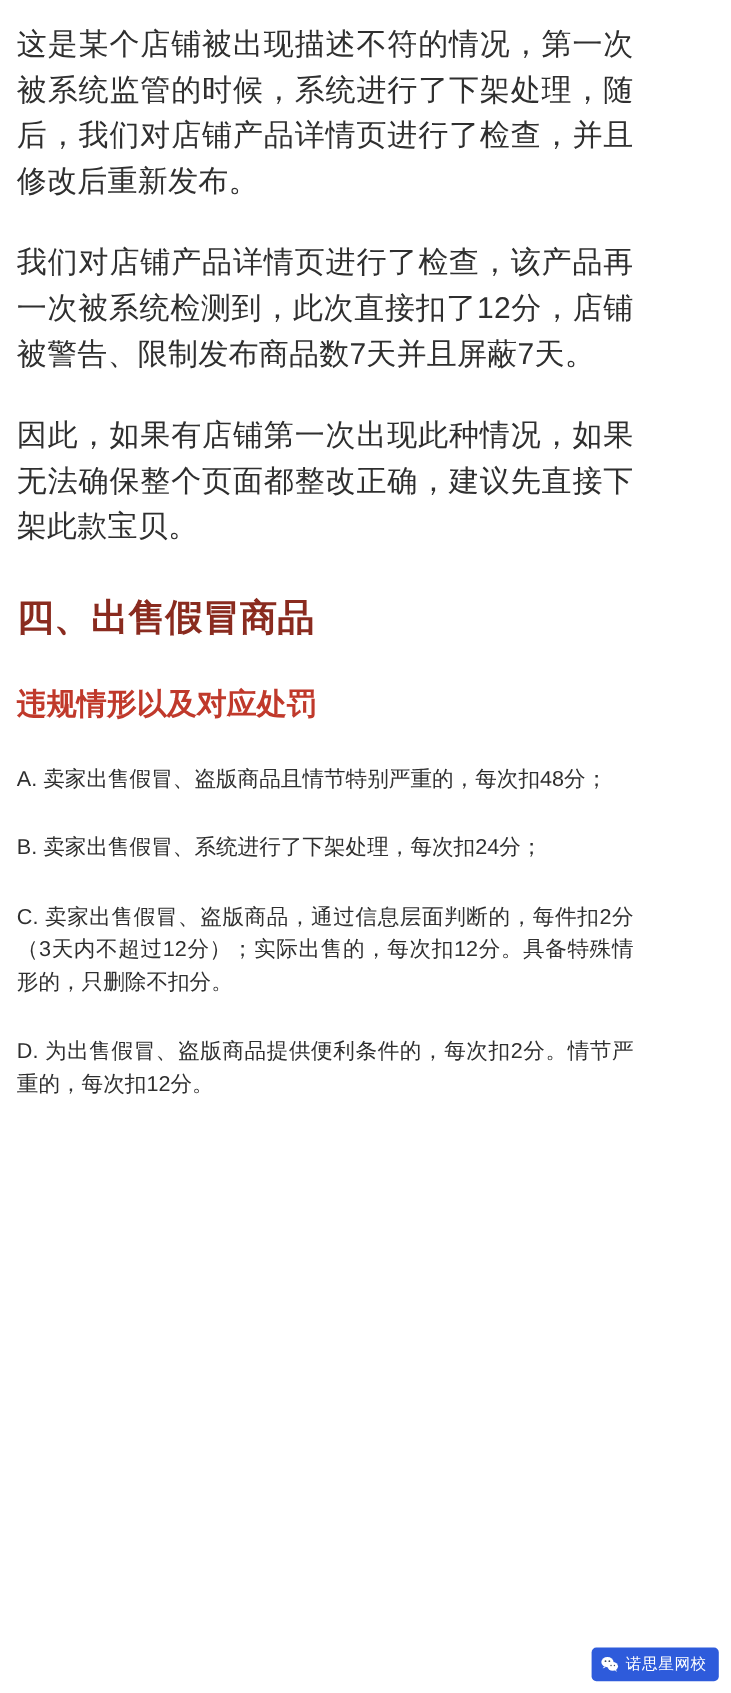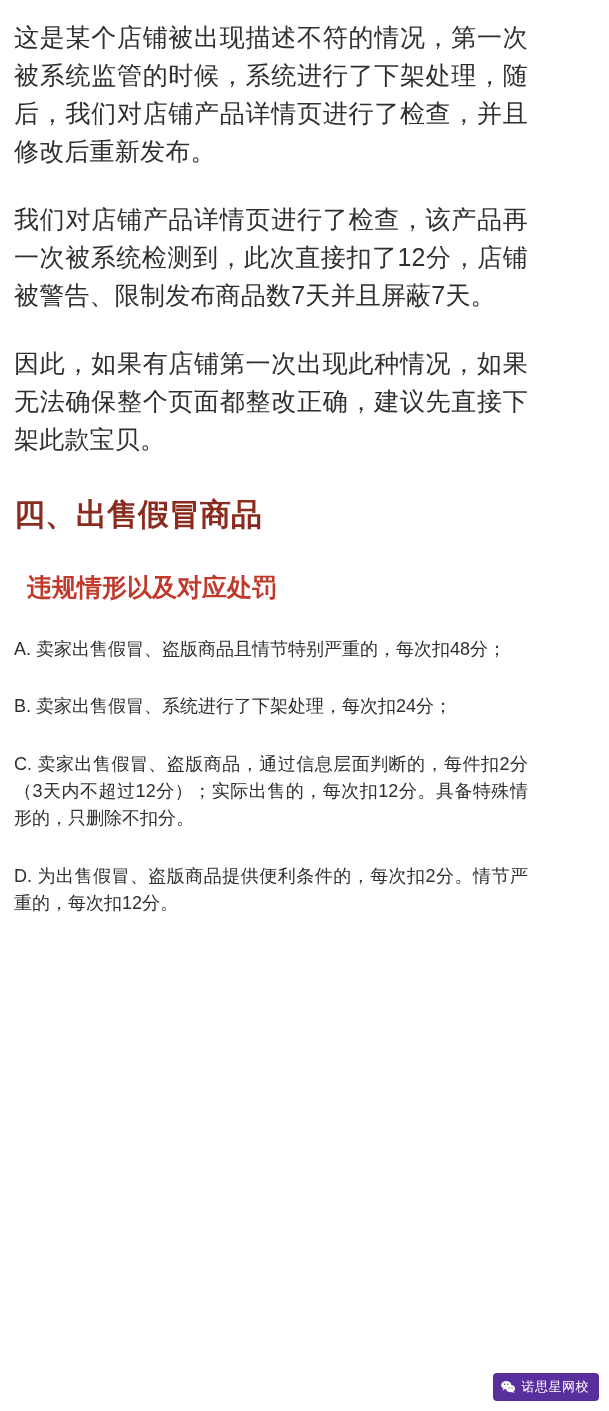--- a/index.html
+++ b/index.html
@@ -33,38 +33,38 @@
     font-size: 31px;
     font-weight: bold;
     color: #8a2b1f;
     margin: 34px 0 30px 0;
     line-height: 1.5;
   }
   .heading-sub {
     font-size: 25px;
     font-weight: bold;
     color: #c0392b;
-    margin: 0 0 30px 13px;
+    margin: 0 0 30px 0;
     line-height: 1.5;
   }
   .list-item {
     font-size: 18px;
     line-height: 1.52;
     color: #2f2f2f;
     margin: 0 0 30px 0;
     text-align: justify;
   }
   .footer-badge {
     position: absolute;
     right: 10px;
     bottom: 10px;
     display: flex;
     align-items: center;
     gap: 6px;
-    background: #4c1d95;
+    background: #1d4ed8;
     color: #ffffff;
     font-size: 13px;
     padding: 5px 10px 5px 7px;
     border-radius: 4px;
     opacity: 0.92;
   }
   .footer-badge .badge-icon {
     display: inline-block;
     width: 16px;
     height: 16px;

